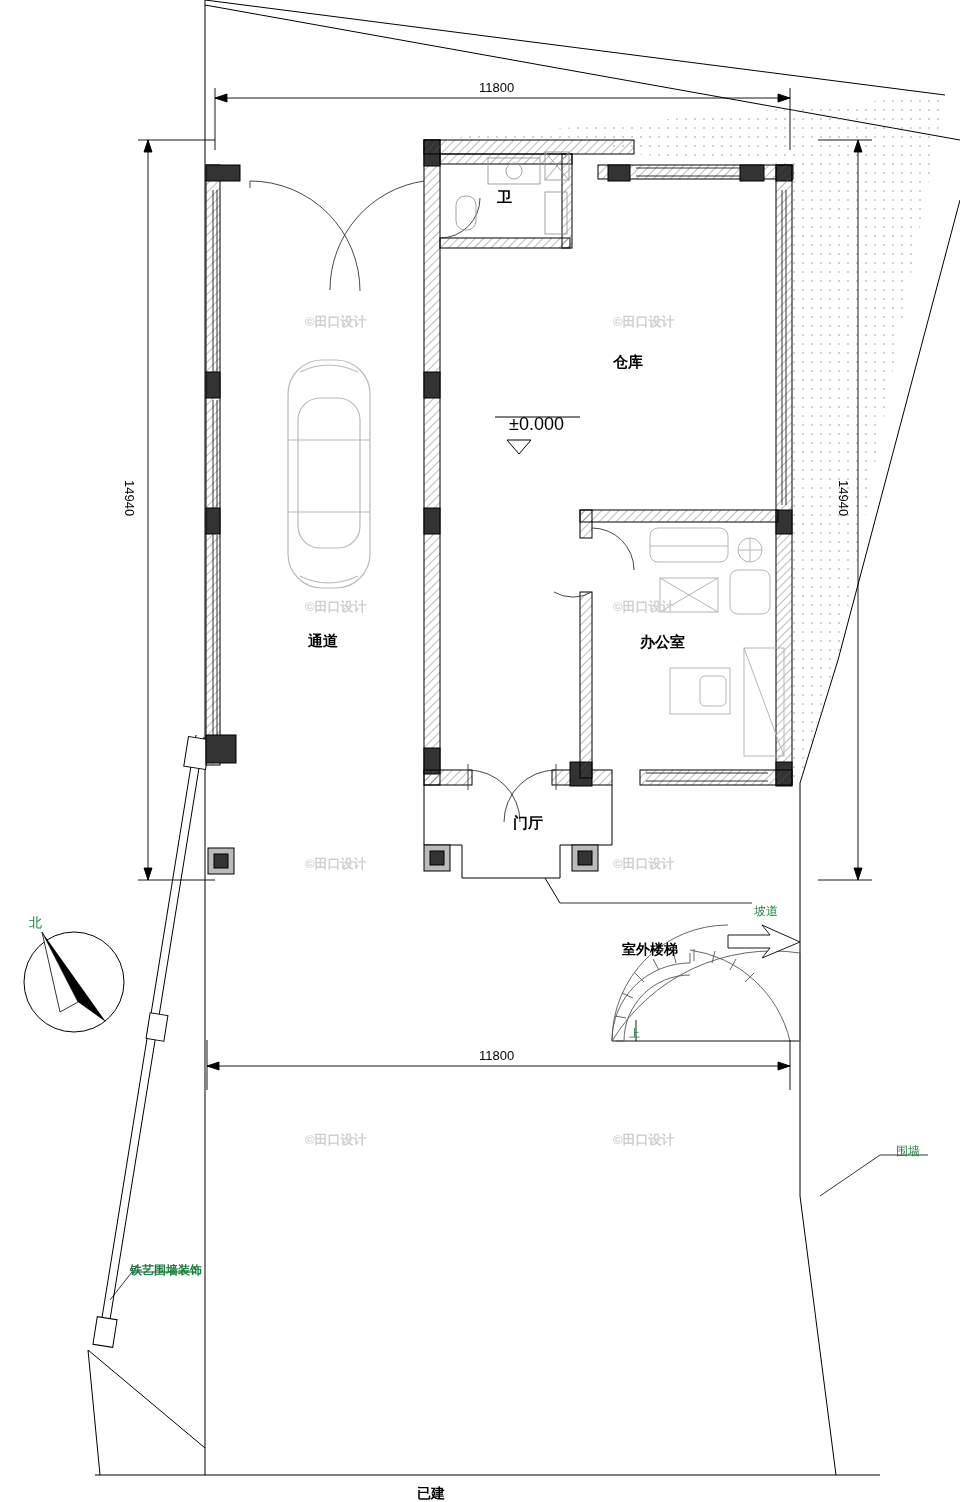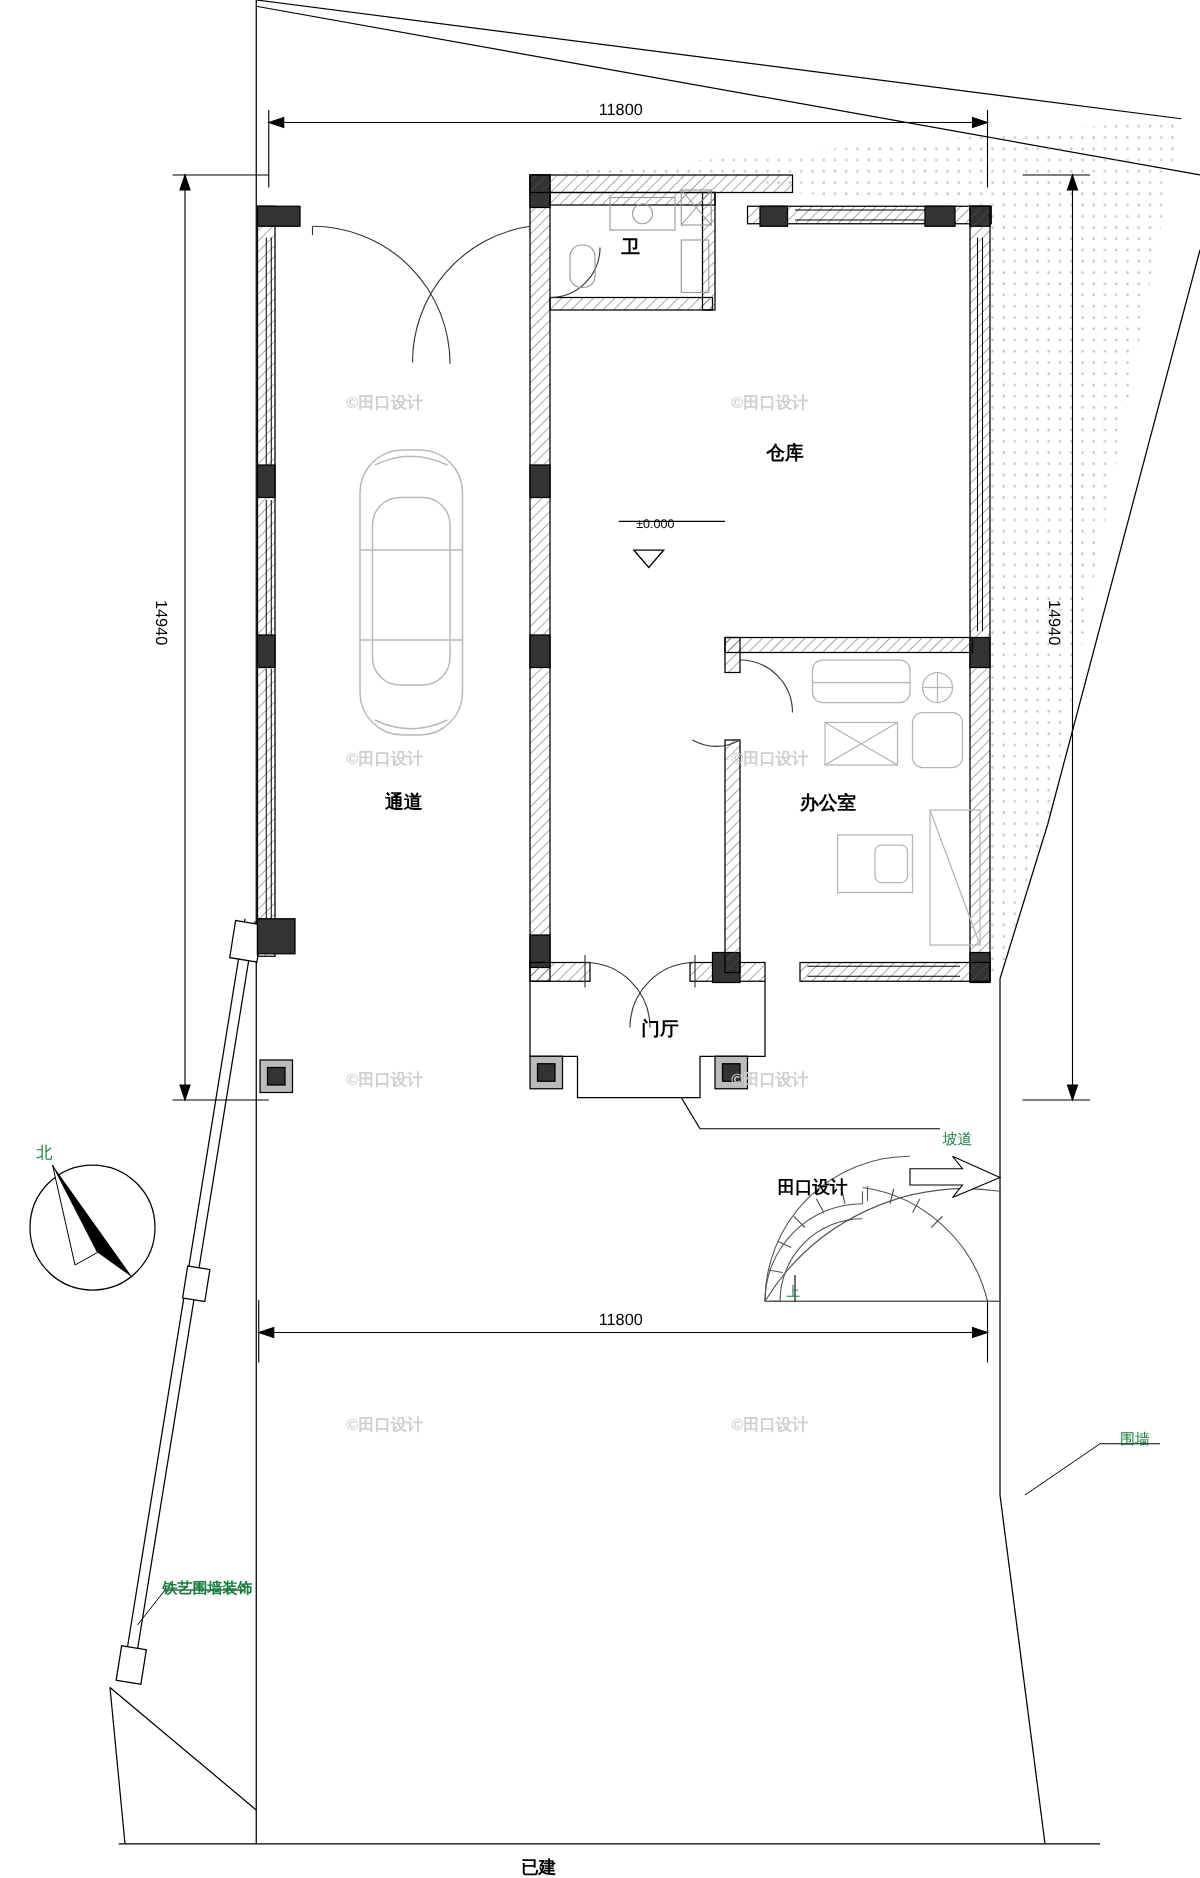--- a/index.html
+++ b/index.html
@@ -6,21 +6,21 @@
   body{width:960px;height:1502px;position:relative;overflow:hidden;
        font-family:"Liberation Sans","DejaVu Sans",sans-serif;color:#111;}
   #stage{position:absolute;left:0;top:0;width:960px;height:1412px;}
   svg{position:absolute;left:0;top:0;}
   .lbl{position:absolute;white-space:nowrap;}
   .room{font-size:15px;font-weight:bold;color:#000;}
   .dim{font-size:13px;color:#000;}
   .note{font-size:12px;color:#15803d;}
   .note-b{font-size:14px;font-weight:bold;color:#000;}
   .vert{writing-mode:vertical-rl;text-orientation:mixed;}
-  .wm{position:absolute;font-size:13px;color:#cfcfcf;font-weight:bold;white-space:nowrap;}
+  .wm{position:absolute;font-size:13px;color:#cfcfcf;font-weight:bold;white-space:nowrap;margin-left:28px;}
 </style>
 </head>
 <body>
 
 <div id="stage">
 
 <svg width="960" height="1502" viewBox="0 0 960 1502">
   <defs>
     <pattern id="hatch" width="6" height="6" patternUnits="userSpaceOnUse" patternTransform="rotate(45)">
       <line x1="0" y1="0" x2="0" y2="6" stroke="#555" stroke-width="0.8"></line>
@@ -251,24 +251,24 @@
 <div class="lbl dim" style="left:479px;top:1048px;">11800</div>
 <div class="lbl dim vert" style="left:122px;top:480px;">14940</div>
 <div class="lbl dim vert" style="left:836px;top:480px;">14940</div>
 
 <div class="lbl room" style="left:497px;top:188px;">卫</div>
 <div class="lbl room" style="left:613px;top:353px;">仓库</div>
 <div class="lbl room" style="left:308px;top:632px;">通道</div>
 <div class="lbl room" style="left:640px;top:633px;">办公室</div>
 <div class="lbl room" style="left:513px;top:814px;">门厅</div>
 
-<div class="lbl dim" style="left:509px;top:414px;font-size:10px;">±0.000</div>
+<div class="lbl dim" style="left:509px;top:414px;font-size:18px;">±0.000</div>
 
 <div class="lbl note" style="left:754px;top:903px;">坡道</div>
-<div class="lbl note-b" style="left:622px;top:941px;">田口设计</div>
+<div class="lbl note-b" style="left:622px;top:941px;">室外楼梯</div>
 <div class="lbl note" style="left:884px;top:1143px;margin-left:12px;">围墙</div>
 <div class="lbl note" style="left:130px;top:1262px;font-weight:bold;">铁艺围墙装饰</div>
 <div class="lbl note" style="left:629px;top:1026px;font-size:11px;">上</div>
 
 <div class="lbl note vert" style="left:26px;top:905px;font-size:13px;">北</div>
 
 <div class="lbl note-b" style="left:417px;top:1462px;margin-top:23px;">已建</div>
 
 <div class="wm" style="left:277px;top:313px;">©田口设计</div>
 <div class="wm" style="left:585px;top:313px;">©田口设计</div>

